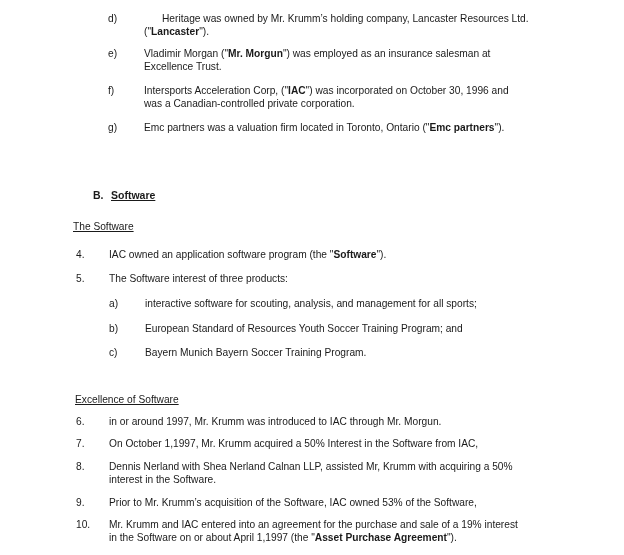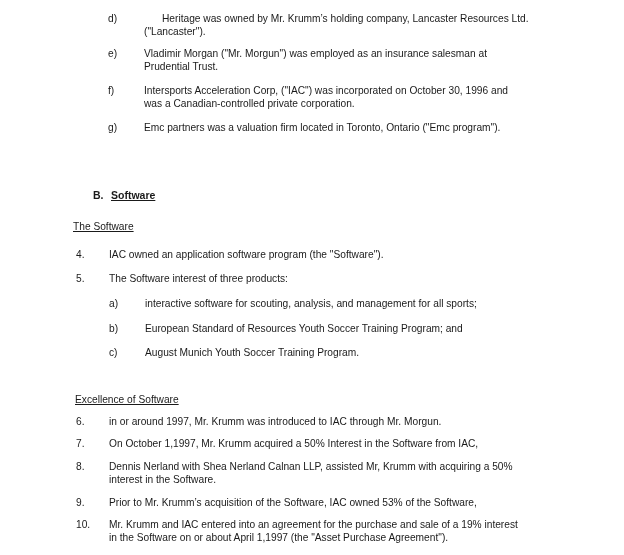--- a/index.html
+++ b/index.html
@@ -1,58 +1,58 @@
 <!DOCTYPE html>
 <html><head>
 <meta charset="utf-8">
 <style>
   html, body { margin: 0; padding: 0; background: #ffffff; }
   body { width: 624px; height: 555px; position: relative; overflow: hidden;
          font-family: "Liberation Sans", sans-serif; font-size: 10.2px; color: #1a1a1a; }
   .abs { position: absolute; white-space: nowrap; }
   .line { line-height: 13px; }
-  b { font-weight: normal; }
+  b { font-weight: bold; }
   .u { text-decoration: underline; }
   .heading { font-weight: bold; font-size: 10.5px; }
 </style>
 </head>
 <body>
 
 <span class="abs line" style="left:108px;top:12px">d)</span>
 <span class="abs line" style="left:162px;top:12px">Heritage was owned by Mr. Krumm’s holding company, Lancaster Resources Ltd.</span>
 <span class="abs line" style="left:144px;top:25px"><span>("</span><b>Lancaster</b><span>").</span></span>
 
 <span class="abs line" style="left:108px;top:47px">e)</span>
 <span class="abs line" style="left:144px;top:47px"><span>Vladimir Morgan ("</span><b>Mr. Morgun</b><span>") was employed as an insurance salesman at</span></span>
-<span class="abs line" style="left:144px;top:60px">Prudential Trust.</span>
+<span class="abs line" style="left:144px;top:60px">Excellence Trust.</span>
 
 <span class="abs line" style="left:108px;top:84px">f)</span>
 <span class="abs line" style="left:144px;top:84px"><span>Intersports Acceleration Corp, ("</span><b>IAC</b><span>") was incorporated on October 30, 1996 and</span></span>
 <span class="abs line" style="left:144px;top:97px">was a Canadian-controlled private corporation.</span>
 
 <span class="abs line" style="left:108px;top:121px">g)</span>
-<span class="abs line" style="left:144px;top:121px"><span>Emc partners was a valuation firm located in Toronto, Ontario ("</span><b>Emc program</b><span>").</span></span>
+<span class="abs line" style="left:144px;top:121px"><span>Emc partners was a valuation firm located in Toronto, Ontario ("</span><b>Emc partners</b><span>").</span></span>
 
 <span class="abs line heading" style="left:93px;top:189px">B.</span>
 <span class="abs line heading u" style="left:111px;top:189px">Software</span>
 
 <span class="abs line u" style="left:73px;top:220px">The Software</span>
 
 <span class="abs line" style="left:76px;top:248px">4.</span>
 <span class="abs line" style="left:109px;top:248px"><span>IAC owned an application software program (the "</span><b>Software</b><span>").</span></span>
 
 <span class="abs line" style="left:76px;top:272px">5.</span>
 <span class="abs line" style="left:109px;top:272px">The Software interest of three products:</span>
 
 <span class="abs line" style="left:109px;top:297px">a)</span>
 <span class="abs line" style="left:145px;top:297px">interactive software for scouting, analysis, and management for all sports;</span>
 <span class="abs line" style="left:109px;top:322px">b)</span>
 <span class="abs line" style="left:145px;top:322px">European Standard of Resources Youth Soccer Training Program; and</span>
 <span class="abs line" style="left:109px;top:346px">c)</span>
-<span class="abs line" style="left:145px;top:346px">August Munich Youth Soccer Training Program.</span>
+<span class="abs line" style="left:145px;top:346px">Bayern Munich Bayern Soccer Training Program.</span>
 
 <span class="abs line u" style="left:75px;top:393px">Excellence of Software</span>
 
 <span class="abs line" style="left:76px;top:415px">6.</span>
 <span class="abs line" style="left:109px;top:415px">in or around 1997, Mr. Krumm was introduced to IAC through Mr. Morgun.</span>
 
 <span class="abs line" style="left:76px;top:437px">7.</span>
 <span class="abs line" style="left:109px;top:437px">On October 1,1997, Mr. Krumm acquired a 50% Interest in the Software from IAC,</span>
 
 <span class="abs line" style="left:76px;top:460px">8.</span>

